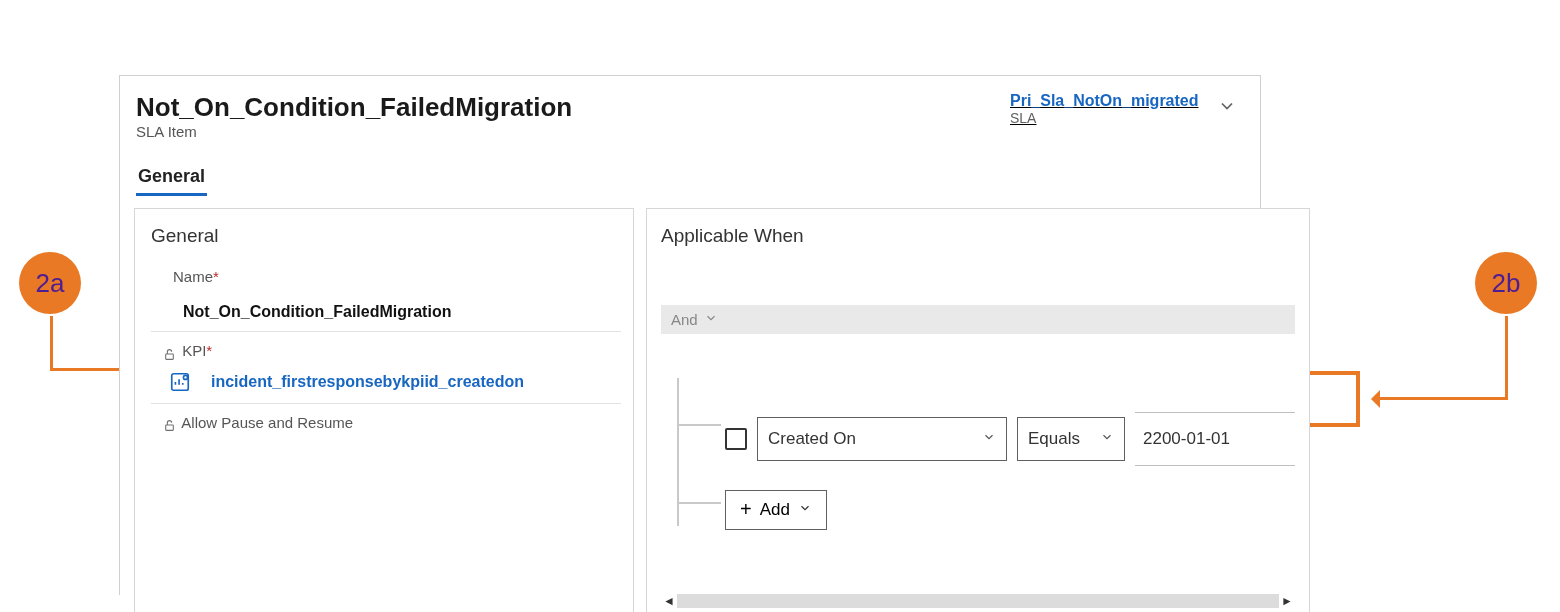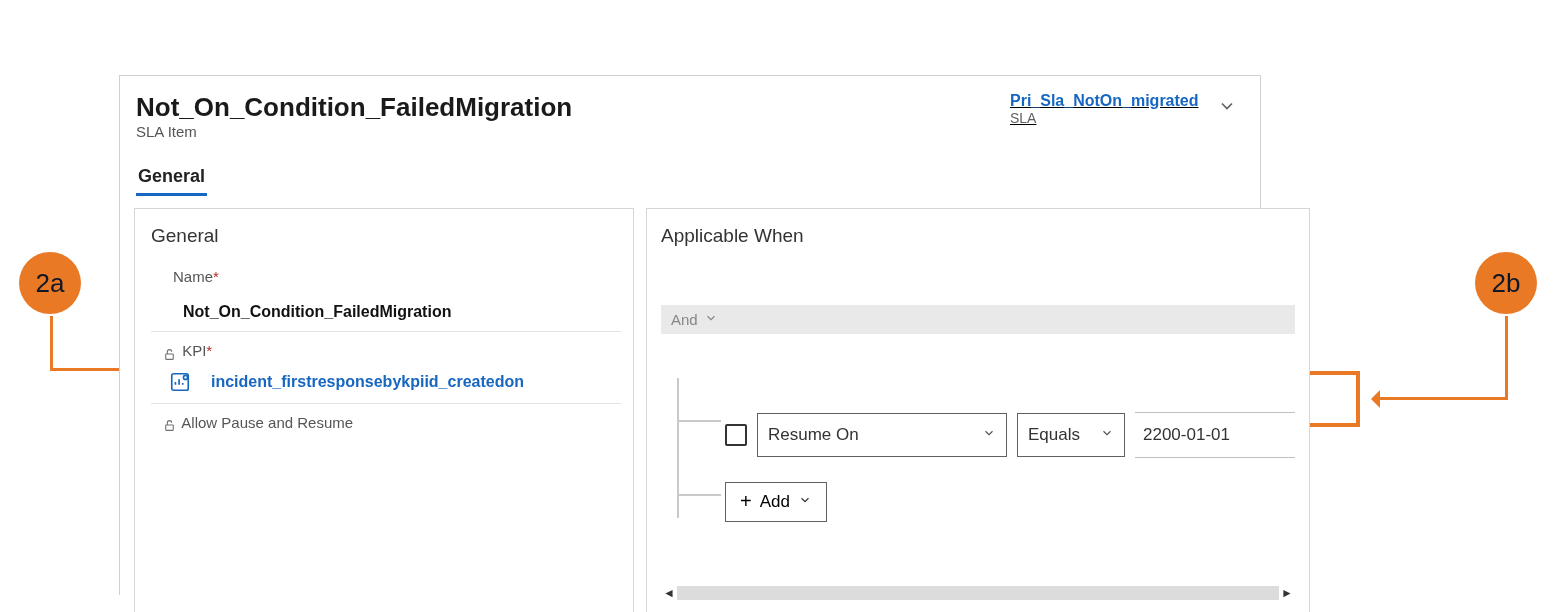--- a/index.html
+++ b/index.html
@@ -50,34 +50,34 @@
   
   .group-chip { display:inline-flex; align-items:center; gap:6px; background:#e9e9e9; padding:6px 10px 6px 10px; font-size:15px; color:#888; cursor:pointer;}
   .tree { position:relative; margin-left:10px; }
   .vline { position:absolute; left:6px; top:0; bottom:14px; width:2px; background:#c9c9c9;}
   .branch { position:relative; display:flex; align-items:center; padding:34px 0 0 54px; gap:10px;}
   .branch::before{content:"";position:absolute;left:6px;top:52%;width:44px;height:2px;background:#c9c9c9;}
   .cond-check{width:22px;height:22px;border:2px solid #333;border-radius:2px;cursor:pointer;background:#fff;}
   .cond-select{height:44px;border:1px solid #606060;background:#fff;display:flex;align-items:center;justify-content:space-between;padding:0 10px;font-size:17px;color:#333;cursor:pointer;}
   .cond-select.field{flex:0 0 250px;}
   .cond-select.op{flex:0 0 108px;}
-  .cond-input{height:46px;border:1px solid #bfbfbf;border-left:none;border-right:none;border-bottom:1px solid #bfbfbf; flex:0 0 160px;display:flex;align-items:center;padding:0 8px;font-size:17px;color:#333;}
+  .cond-input{height:54px;border:1px solid #bfbfbf;border-left:none;border-right:none;border-bottom:1px solid #bfbfbf; flex:0 0 160px;display:flex;align-items:center;padding:0 8px;font-size:17px;color:#333;}
   .branch-add { position:relative; display:flex; align-items:center; padding:24px 0 10px 54px; }
   .branch-add::before{content:"";position:absolute;left:6px;top:48%;width:44px;height:2px;background:#c9c9c9;}
   .add-btn{height:40px;border:1px solid #606060;background:#fff;display:flex;align-items:center;gap:8px;padding:0 14px;font-size:17px;cursor:pointer;}
   .plus{font-size:20px;line-height:1;padding-bottom:2px}
 
   
   .hscroll { margin-top:8px; height:18px; display:flex; align-items:center; }
   .hscroll .arr{width:16px;text-align:center;color:#333;font-size:12px}
   .hscroll .track{flex:1;height:14px;background:#dcdcdc;}
 
   
   .callout { position:absolute; }
-  .callout .bubble{width:62px;height:62px;border-radius:50%;background:#e97924;color:#0f172a;display:flex;align-items:center;justify-content:center;font-size:26px;font-weight:400;}
+  .callout .bubble{width:62px;height:62px;border-radius:50%;background:#e97924;color:#4c1d95;display:flex;align-items:center;justify-content:center;font-size:26px;font-weight:400;}
   #c2a .bubble,#c2b .bubble{box-shadow:0 0 0 0;}
   
   #c2a{left:19px;top:252px;}
   .c2a-v{position:absolute;left:50px;top:316px;width:3px;height:55px;background:#e97924}
   .c2a-h{position:absolute;left:50px;top:368px;width:80px;height:3px;background:#e97924}
   .c2a-arrow{position:absolute;left:123px;top:361px;border:9px solid transparent;border-left-color:#e97924}
   .box2a{position:absolute;left:133px;top:345px;width:399px;height:50px;border:4px solid #e97924}
   
   #c2b{left:1475px;top:252px;}
   .c2b-v{position:absolute;left:1505px;top:316px;width:3px;height:84px;background:#e97924}
@@ -183,21 +183,21 @@
                 <polyline points="6 9 12 15 18 9"></polyline>
               </svg></span>
         </div>
 
         <div class="tree">
           <div class="vline"></div>
 
           <div class="branch">
             <div class="cond-check"></div>
             <div class="cond-select field">
-              <span>Resume On</span>
+              <span>Created On</span>
               <span class="sm-chev"><svg viewBox="0 0 24 24" fill="none" stroke="#555" stroke-width="2">
                     <polyline points="6 9 12 15 18 9"></polyline>
                   </svg></span>
             </div>
             <div class="cond-select op">
               <span>Equals</span>
               <span class="sm-chev"><svg viewBox="0 0 24 24" fill="none" stroke="#555" stroke-width="2">
                     <polyline points="6 9 12 15 18 9"></polyline>
                   </svg></span>
             </div>

